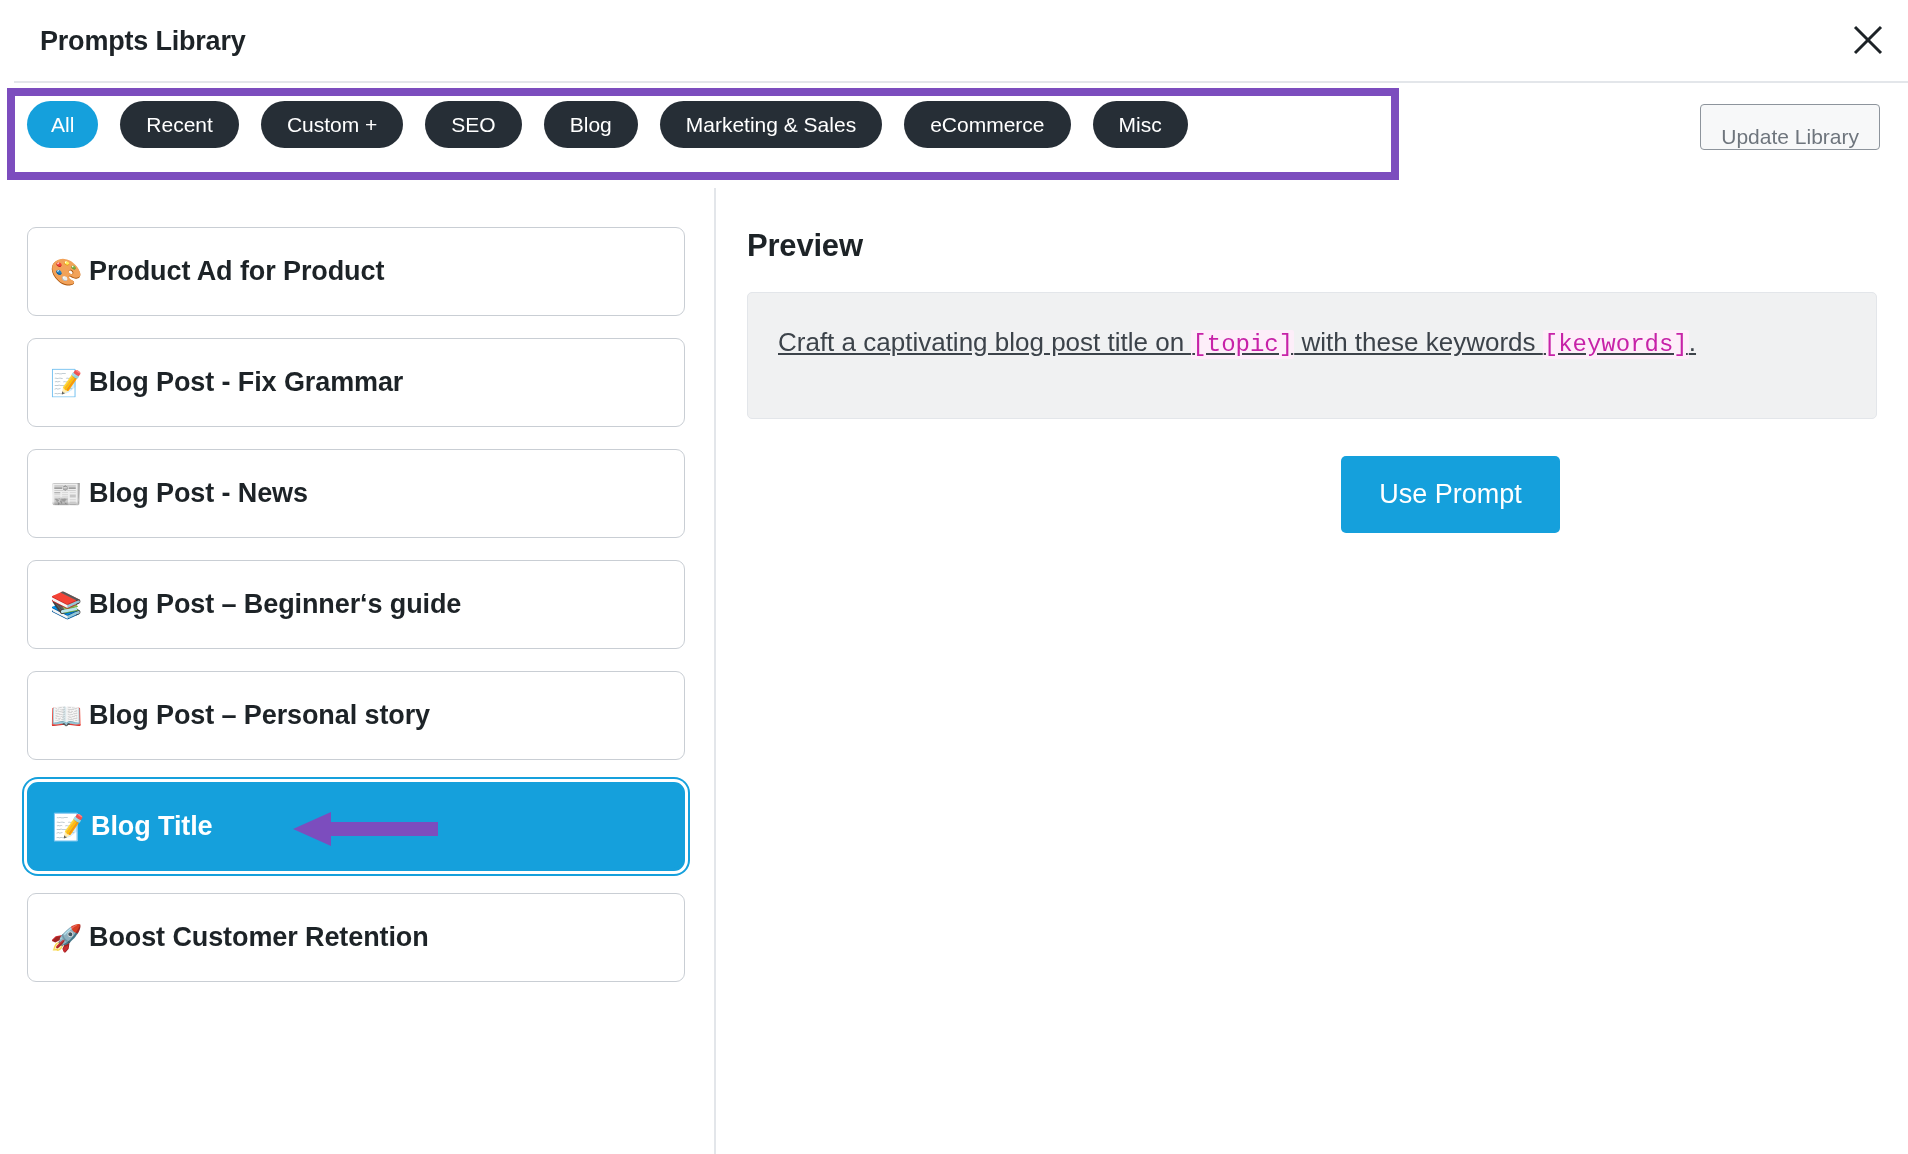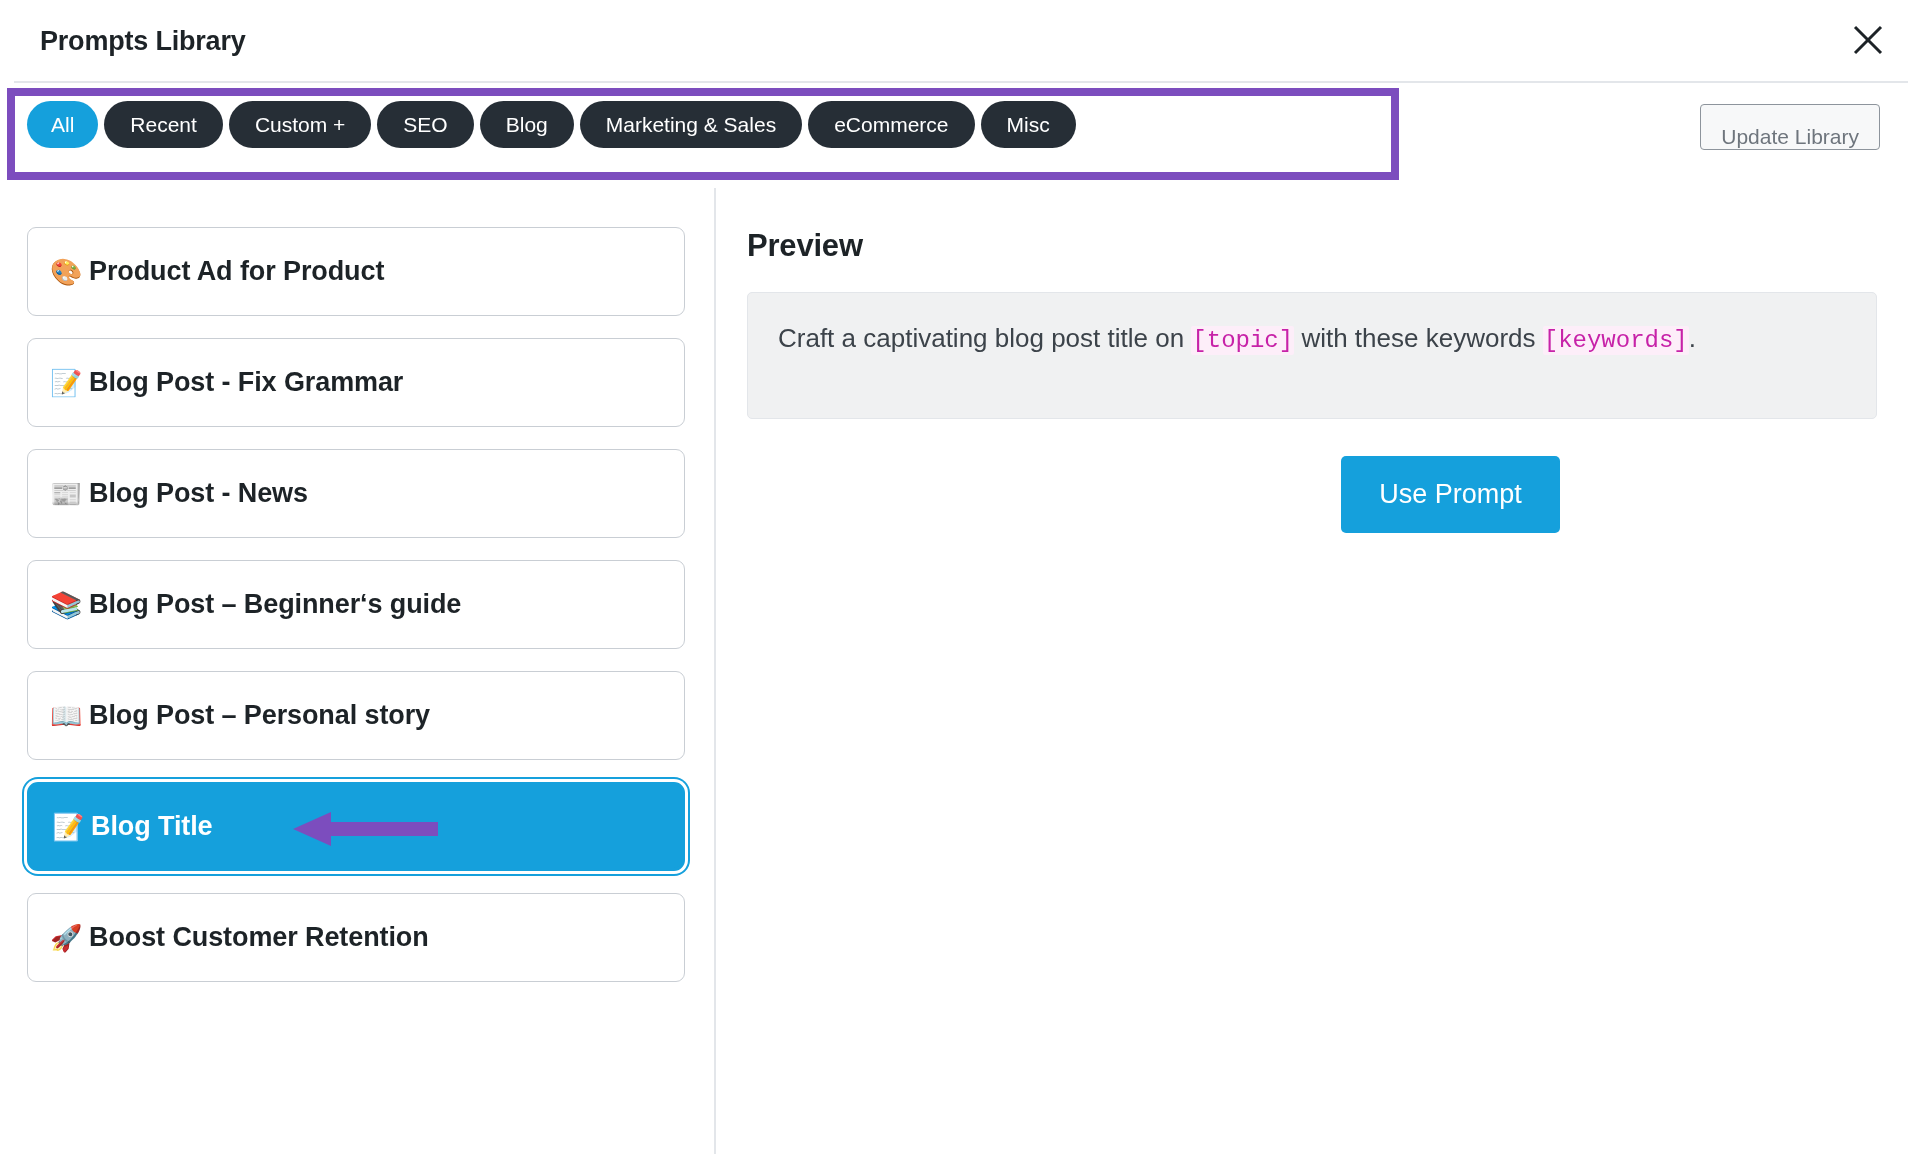--- a/index.html
+++ b/index.html
@@ -42,21 +42,21 @@
     position: absolute;
     left: 0; top: 83px;
     width: 1908px; height: 105px;
     background: #fff;
   }
   .tabs {
     position: absolute;
     left: 27px; top: 18px;
     display: flex;
     align-items: center;
-    gap: 6px;
+    gap: 22px;
   }
   .tab {
     height: 47px;
     border-radius: 24px;
     background: #262e36;
     color: #ffffff;
     font-size: 21px;
     display: flex;
     align-items: center;
     justify-content: center;
@@ -184,22 +184,23 @@
     left: 31px; top: 104px;
     width: 1130px;
     min-height: 127px;
     background: #f0f1f2;
     border: 1px solid #e3e6ea;
     border-radius: 5px;
     padding: 28px 30px;
   }
   .preview-text {
     font-size: 26px;
-    line-height: 34px;
+    line-height: 42px;
     color: #3c434a;
+    text-decoration: underline;
   }
   .token {
     font-family: "Liberation Mono", monospace;
     color: #c722a8;
     background: #fdeef9;
     font-size: 24px;
     padding: 1px 1px;
     border-radius: 2px;
   }
   .use-prompt-btn {

